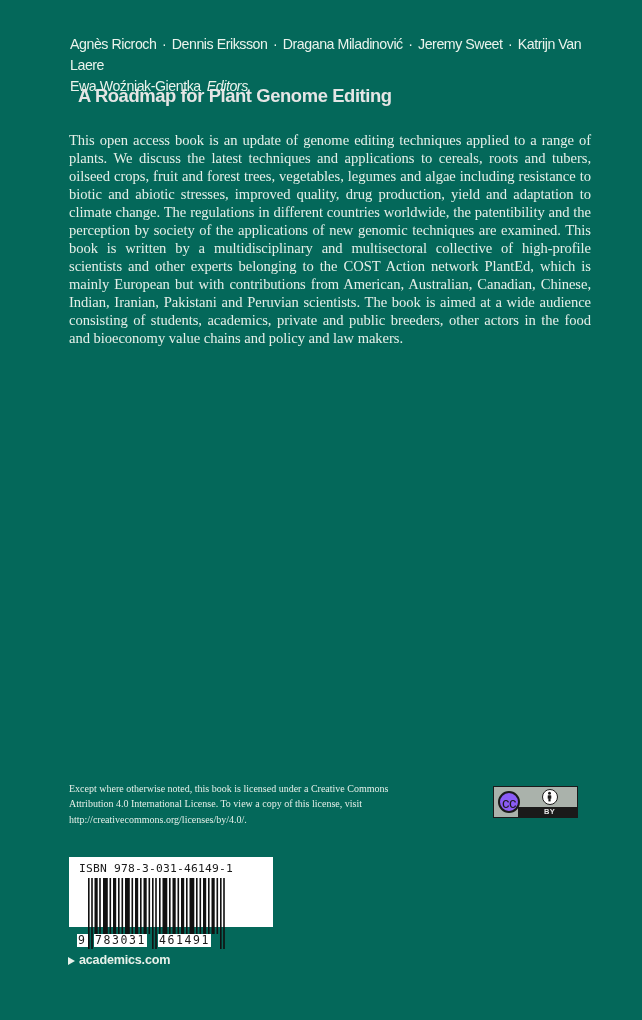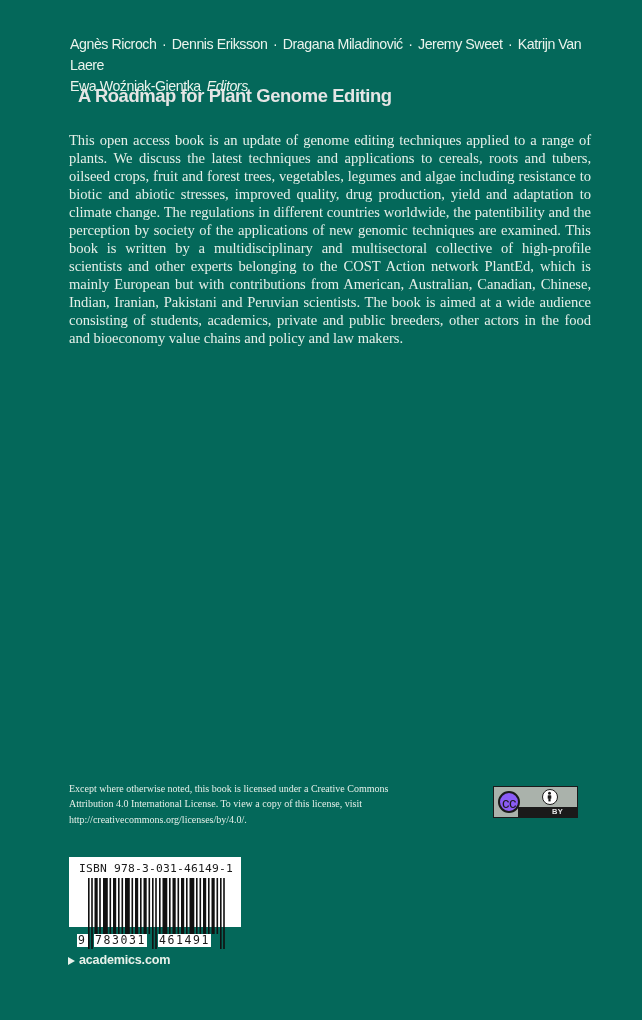--- a/index.html
+++ b/index.html
@@ -88,21 +88,20 @@
     .cc-badge .by-text {
       position: absolute;
       left: 50px;
       bottom: 0px;
       font-family: "Liberation Sans", sans-serif;
       font-weight: bold;
       font-size: 7.5px;
       line-height: 10px;
       color: #e6e6e6;
       letter-spacing: 0.3px;
-      margin-left: 8px;
     }
     .cc-badge .cc-circle {
       position: absolute;
       left: 4px;
       top: 4px;
       width: 22px;
       height: 22px;
       border-radius: 50%;
       background: #8b5cf6;
       border: 2.5px solid #1a1a1a;
@@ -127,20 +126,21 @@
       border: 1.5px solid #1a1a1a;
       box-sizing: border-box;
     }
     .barcode-box {
       position: absolute;
       left: 69px;
       top: 857px;
       width: 172px;
       height: 70px;
       background: #ffffff;
+      padding-left: 32px;
     }
     .isbn-text {
       position: absolute;
       left: 10px;
       top: 5px;
       font-family: "DejaVu Sans Mono", monospace;
       font-size: 11.3px;
       color: #1a1a1a;
       letter-spacing: 0.2px;
       white-space: nowrap;

